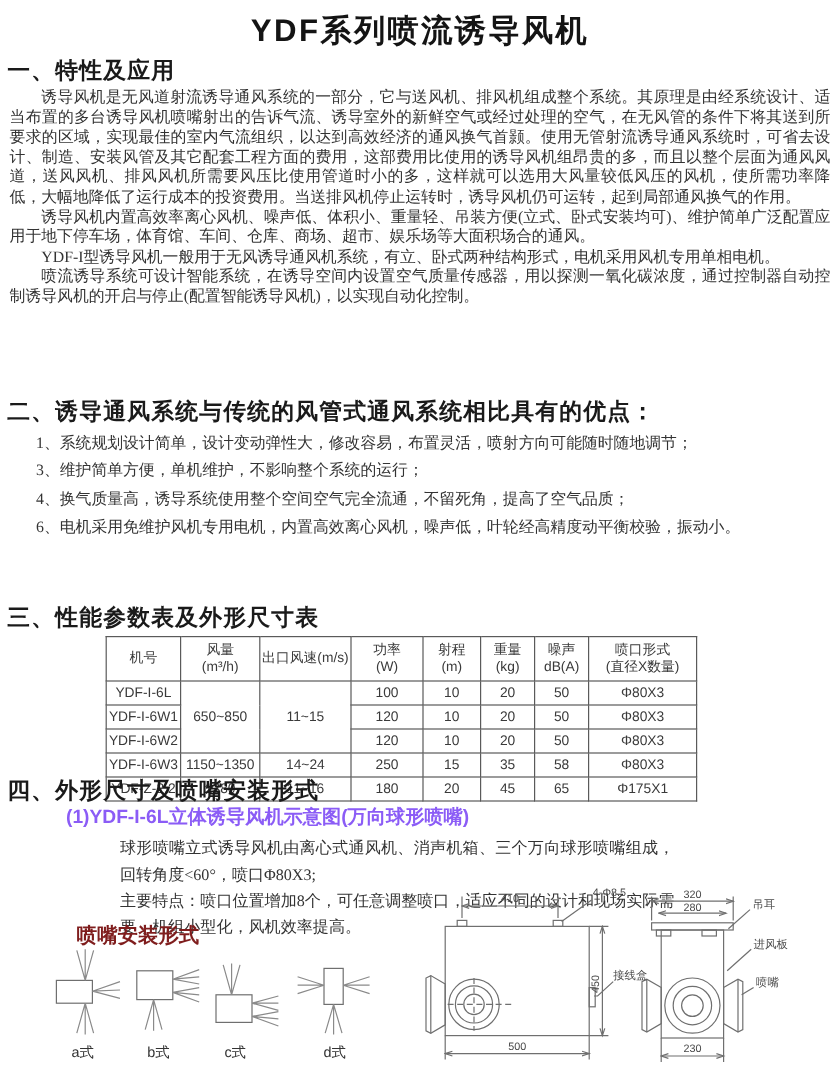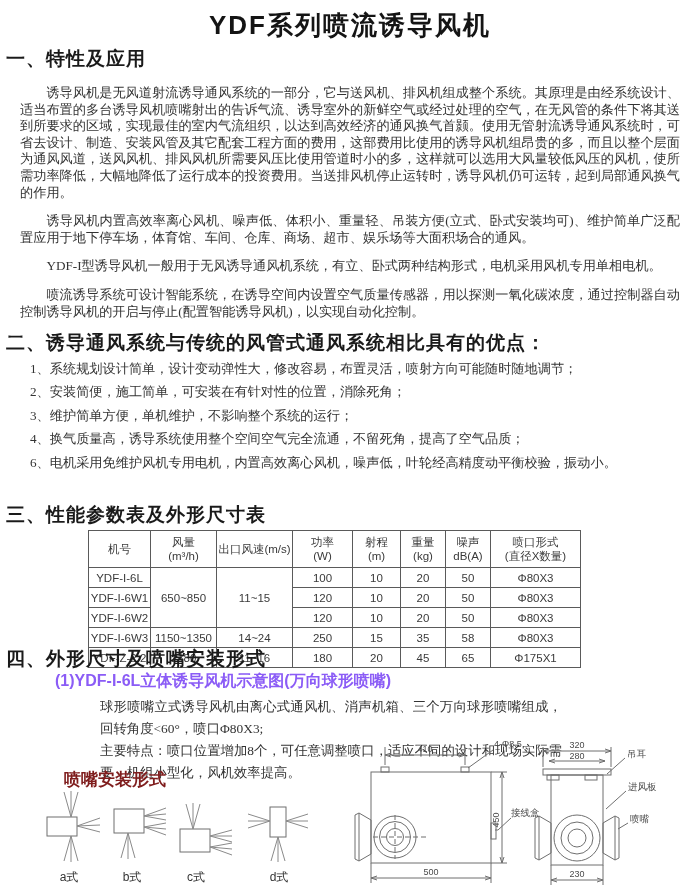--- a/index.html
+++ b/index.html
@@ -12,21 +12,21 @@
   .doc-title{
     left:0;top:8px;width:700px;text-align:center;
     font-family:Liberation Sans, sans-serif;font-weight:bold;
     font-size:26px;color:#141414;letter-spacing:2px;
   }
   .sec-head{
     font-family:"Liberation Sans",sans-serif;font-weight:bold;
     font-size:19px;color:#1a1a1a;letter-spacing:1px;white-space:nowrap;
   }
   .body-text{font-size:13.2px;line-height:16.6px;text-align:justify;color:#333;}
-  .body-text p{margin:12px;text-indent:2em;}
+  .body-text p{margin:0;text-indent:2em;}
   .adv-list{font-size:13.2px;color:#333;}
   .adv-list div{line-height:23.4px;white-space:nowrap;}
   table.perf{
     border-collapse:collapse;table-layout:fixed;width:492px;
     font-family:"Liberation Sans",sans-serif;color:#3a3a3a;
   }
   table.perf td,table.perf th{
     border:1px solid #5a5a5a;text-align:center;vertical-align:middle;
     padding:1px 0;font-weight:normal;
   }
@@ -57,21 +57,20 @@
 <div class="abs body-text" style="left:8px;top:73px;width:684px;">
   <p>诱导风机是无风道射流诱导通风系统的一部分，它与送风机、排风机组成整个系统。其原理是由经系统设计、适当布置的多台诱导风机喷嘴射出的告诉气流、诱导室外的新鲜空气或经过处理的空气，在无风管的条件下将其送到所要求的区域，实现最佳的室内气流组织，以达到高效经济的通风换气首颢。使用无管射流诱导通风系统时，可省去设计、制造、安装风管及其它配套工程方面的费用，这部费用比使用的诱导风机组昂贵的多，而且以整个层面为通风风道，送风风机、排风风机所需要风压比使用管道时小的多，这样就可以选用大风量较低风压的风机，使所需功率降低，大幅地降低了运行成本的投资费用。当送排风机停止运转时，诱导风机仍可运转，起到局部通风换气的作用。</p>
   <p>诱导风机内置高效率离心风机、噪声低、体积小、重量轻、吊装方便(立式、卧式安装均可)、维护简单广泛配置应用于地下停车场，体育馆、车间、仓库、商场、超市、娱乐场等大面积场合的通风。</p>
   <p>YDF-I型诱导风机一般用于无风诱导通风机系统，有立、卧式两种结构形式，电机采用风机专用单相电机。</p>
   <p>喷流诱导系统可设计智能系统，在诱导空间内设置空气质量传感器，用以探测一氧化碳浓度，通过控制器自动控制诱导风机的开启与停止(配置智能诱导风机)，以实现自动化控制。</p>
 </div>
 
 <div class="abs sec-head" style="left:6px;top:330px;">二、诱导通风系统与传统的风管式通风系统相比具有的优点：</div>
 <div class="abs adv-list" style="left:30px;top:357px;width:660px;">
   <div>1、系统规划设计简单，设计变动弹性大，修改容易，布置灵活，喷射方向可能随时随地调节；</div>
-  <div>2、安装简便，施工简单，可安装在有针对性的位置，消除死角；</div>
   <div>3、维护简单方便，单机维护，不影响整个系统的运行；</div>
   <div>4、换气质量高，诱导系统使用整个空间空气完全流通，不留死角，提高了空气品质；</div>
   <div>6、电机采用免维护风机专用电机，内置高效离心风机，噪声低，叶轮经高精度动平衡校验，振动小。</div>
 </div>
 
 <div class="abs sec-head" style="left:6px;top:502px;">三、性能参数表及外形尺寸表</div>
 <table class="perf abs" style="left:88px;top:530px;">
   <colgroup>
     <col style="width:62px">
       <col style="width:66px">

